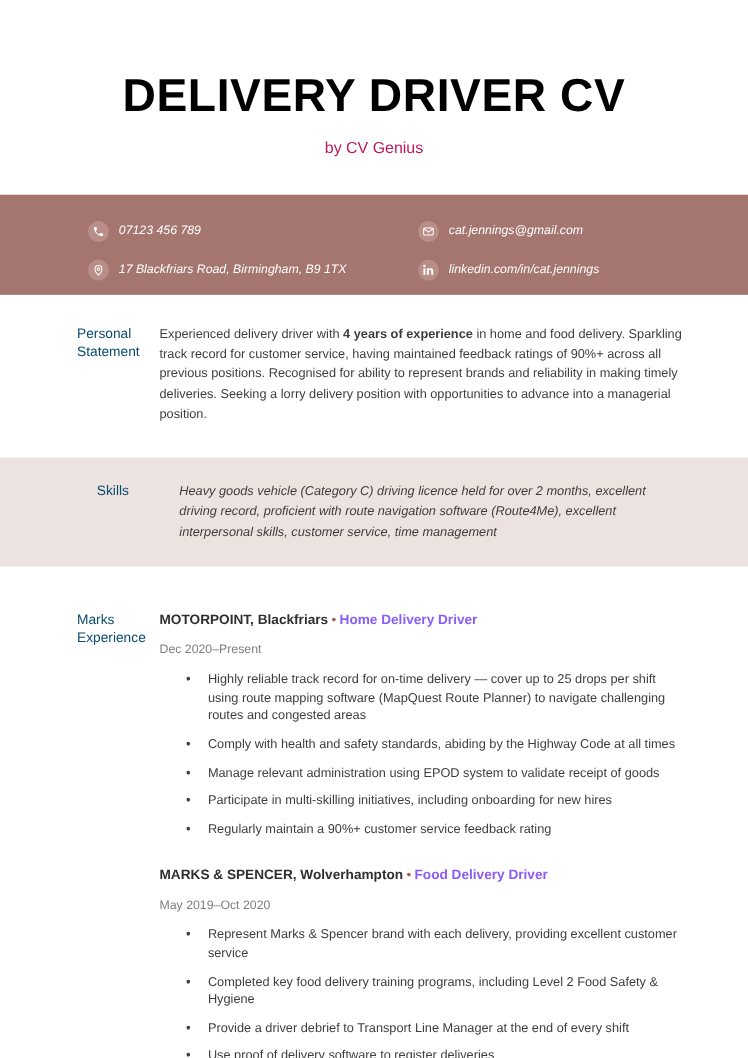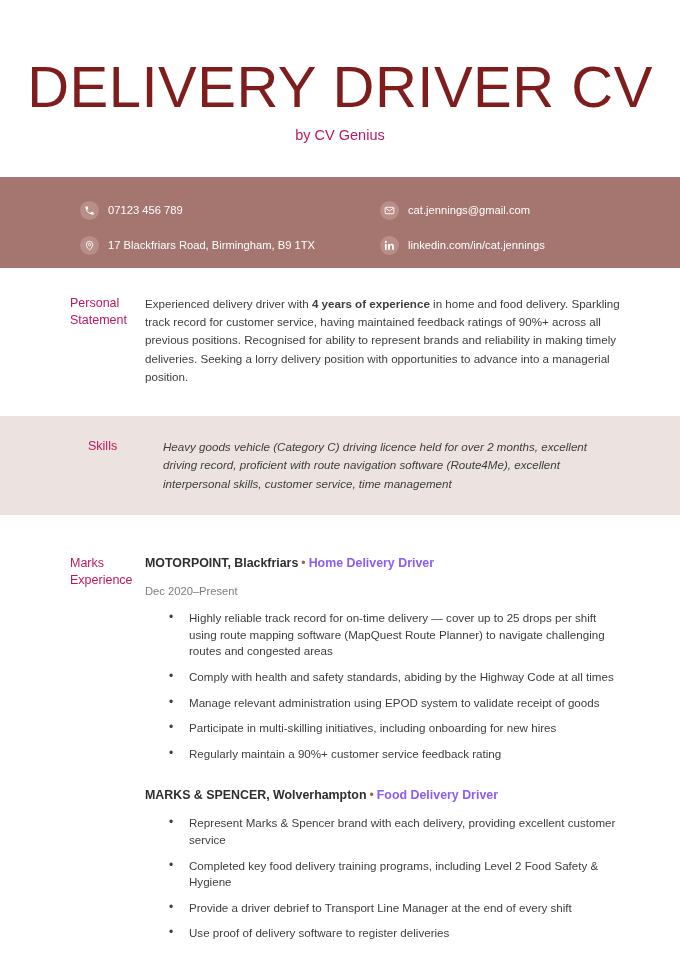--- a/index.html
+++ b/index.html
@@ -19,25 +19,25 @@
     overflow: hidden;
     box-sizing: border-box;
   }
 
   
   .header {
     padding-top: 62px;
     text-align: center;
   }
   .cv-title {
-    font-size: 58px;
+    font-size: 42px;
     line-height: 50px;
     letter-spacing: 0.5px;
-    font-weight: 400;
-    color: #7f1d1d;
+    font-weight: 700;
+    color: #000000;
     margin: 0;
     padding: 0;
     white-space: nowrap;
   }
   .cv-subtitle {
     font-size: 14.5px;
     line-height: 20px;
     color: #be185d;
     margin: 13px 0 0 0;
     padding: 0;
@@ -51,20 +51,21 @@
     height: 91px;
     box-sizing: border-box;
     padding: 20px 0 0 0;
     display: flex;
     flex-direction: column;
   }
   .contact-row {
     display: flex;
     height: 26px;
     align-items: center;
+    font-style: italic;
   }
   .contact-row + .contact-row { margin-top: 9px; }
   .contact-item {
     display: flex;
     align-items: center;
     color: #ffffff;
     font-size: 11.2px;
     line-height: 14px;
   }
   .contact-item.col1 { margin-left: 80px; width: 300px; }
@@ -86,21 +87,21 @@
   
   .section {
     display: flex;
     box-sizing: border-box;
   }
   .section-label {
     width: 145px;
     flex: 0 0 145px;
     padding-left: 70px;
     box-sizing: border-box;
-    color: #be185d;
+    color: #0c4a6e;
     font-size: 12.5px;
     line-height: 16.5px;
     font-weight: 400;
   }
   .section-body {
     flex: 1 1 auto;
     padding-right: 60px;
     box-sizing: border-box;
   }
 
@@ -269,20 +270,21 @@
           <li>Highly reliable track record for on-time delivery — cover up to 25 drops per shift using route mapping software (MapQuest Route Planner) to navigate challenging routes and congested areas</li>
           <li>Comply with health and safety standards, abiding by the Highway Code at all times</li>
           <li>Manage relevant administration using EPOD system to validate receipt of goods</li>
           <li>Participate in multi-skilling initiatives, including onboarding for new hires</li>
           <li>Regularly maintain a 90%+ customer service feedback rating</li>
         </ul>
       </div>
 
       <div class="job">
         <p class="job-heading"><span class="job-company">MARKS &amp; SPENCER, Wolverhampton</span><span class="job-sep">•</span><span class="job-role">Food Delivery Driver</span></p>
+        <p class="job-dates">May 2019–Oct 2020</p>
         <ul class="job-bullets">
           <li>Represent Marks &amp; Spencer brand with each delivery, providing excellent customer service</li>
           <li>Completed key food delivery training programs, including Level 2 Food Safety &amp; Hygiene</li>
           <li>Provide a driver debrief to Transport Line Manager at the end of every shift</li>
           <li>Use proof of delivery software to register deliveries</li>
         </ul>
       </div>
 
     </div>
   </div>

